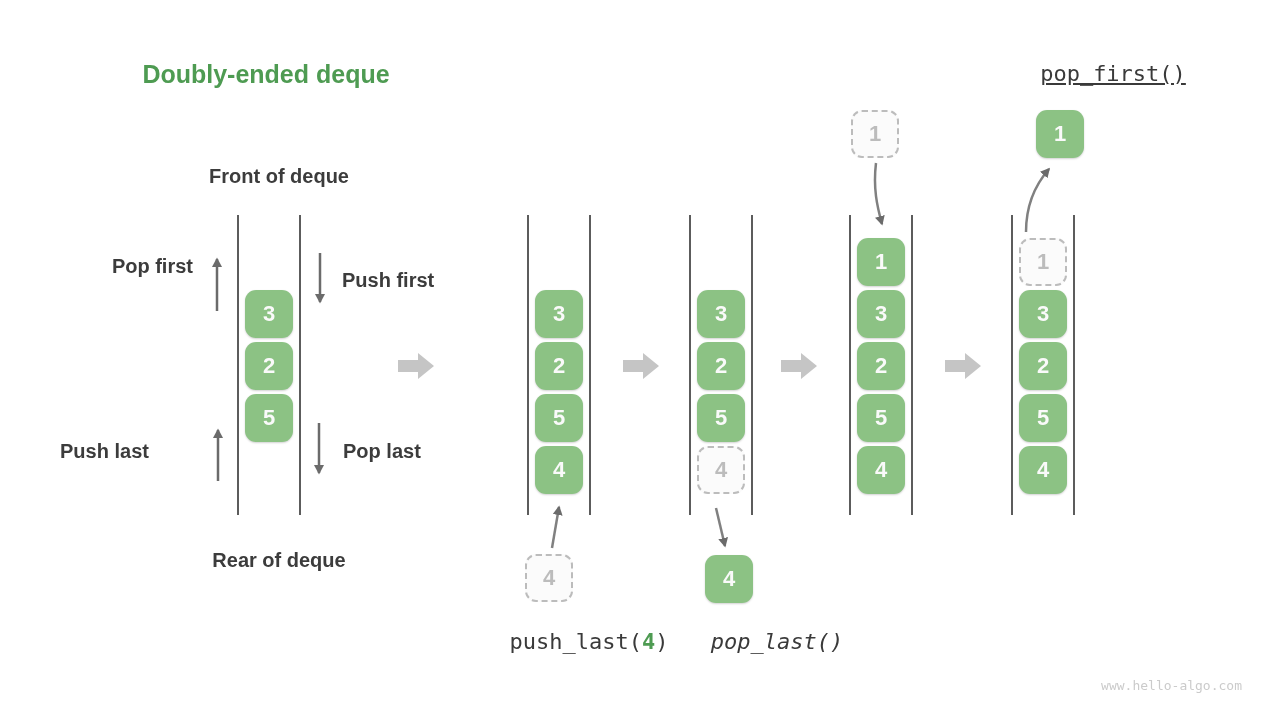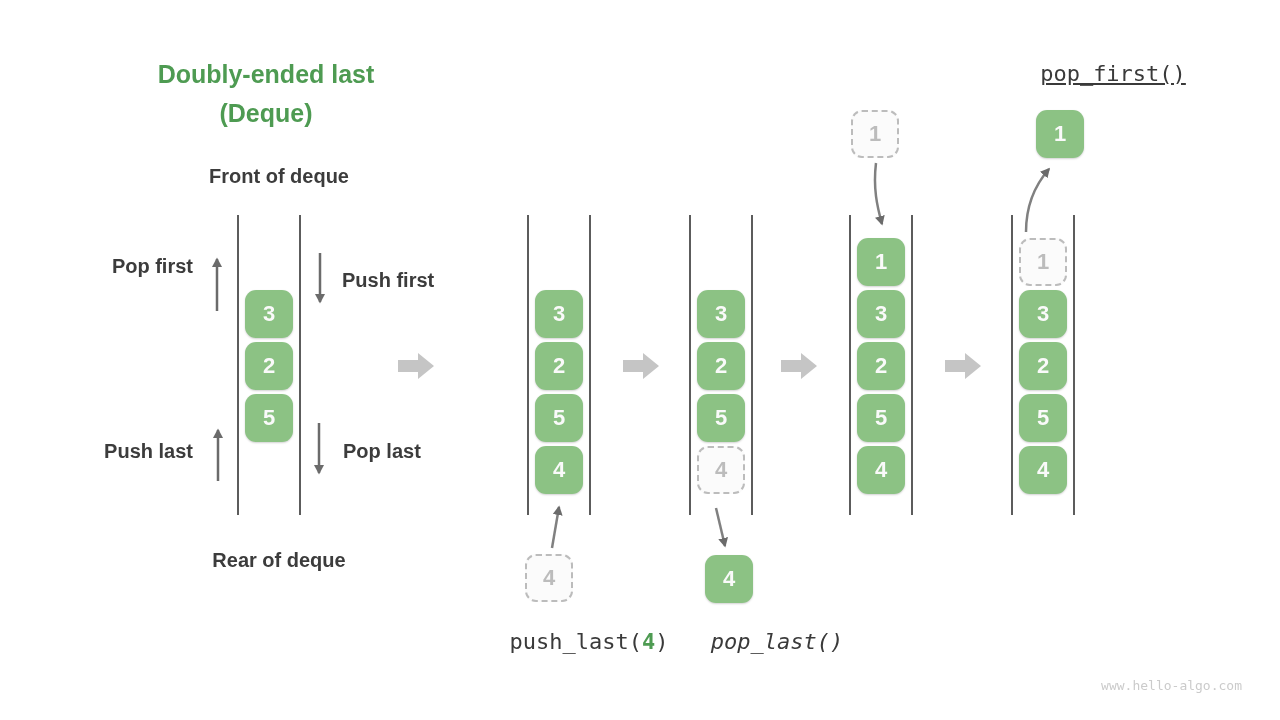--- a/index.html
+++ b/index.html
@@ -109,30 +109,29 @@
     left: 0; top: 0;
     pointer-events: none;
   }
 </style>
 </head>
 <body>
 
 <div class="canvas">
 
   <div class="abs title center-x">
-    <div>Doubly-ended last</div>
-    <div>(Deque)</div>
+    <div>Doubly-ended deque</div>
   </div>
 
   <div class="abs io-label center-x" style="left:266px; top:165px;">Front of deque</div>
   <div class="abs io-label center-x" style="left:266px; top:549px;">Rear of deque</div>
 
   <div class="abs side-label" style="left:60px; top:255px; width:133px; text-align:right;">Pop first</div>
   <div class="abs side-label" style="left:342px; top:269px;text-align:right;">Push first</div>
-  <div class="abs side-label" style="left:60px; top:440px; width:133px; text-align:right;">Push last</div>
+  <div class="abs side-label" style="left:60px; top:440px; width:133px; ">Push last</div>
   <div class="abs side-label" style="left:343px; top:440px;">Pop last</div>
 
   <div class="queue" style="left:237px;">
     <div class="cell r2">3</div>
     <div class="cell r3">2</div>
     <div class="cell r4">5</div>
   </div>
 
   <div class="queue" style="left:527px;">
     <div class="cell r2">3</div>

